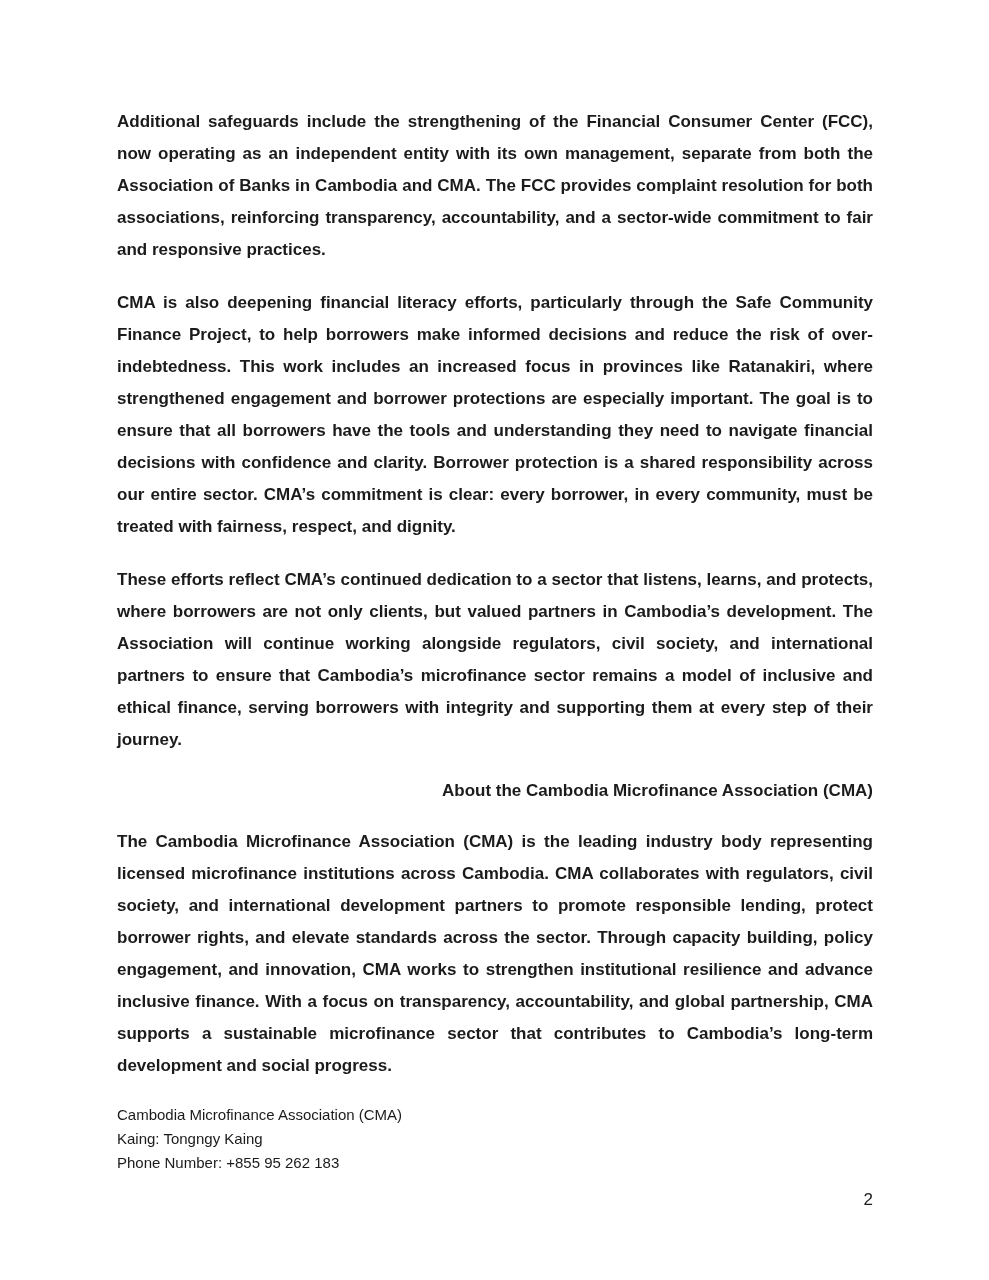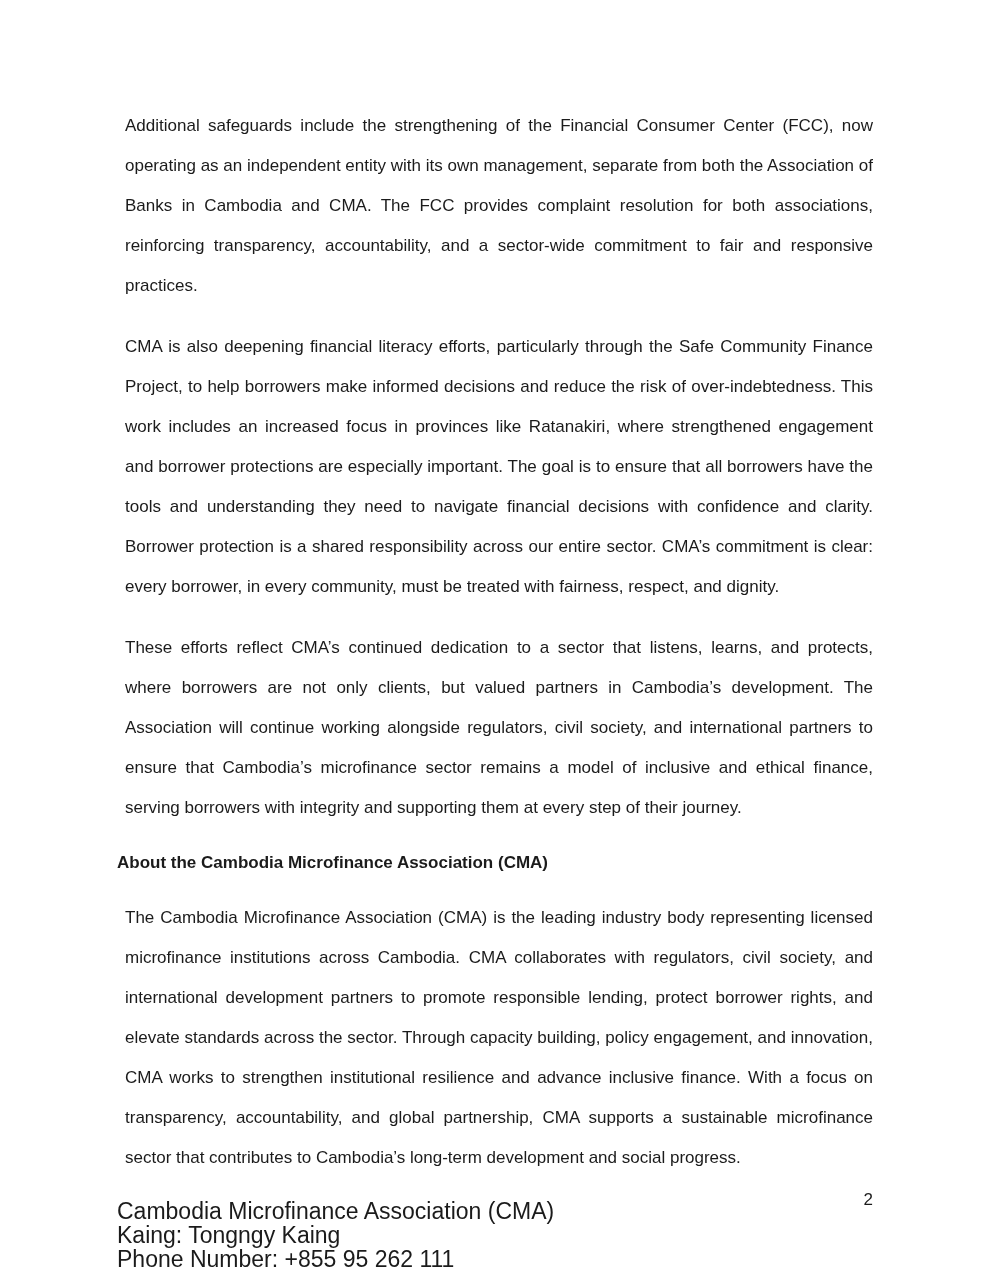--- a/index.html
+++ b/index.html
@@ -12,41 +12,41 @@
     width: 989px;
     height: 1280px;
     background: #ffffff;
     box-sizing: border-box;
     padding: 106px 116px 0 117px;
     font-family: "Liberation Sans", sans-serif;
     color: #1b1b1b;
     overflow: hidden;
   }
   .para {
-    margin: 0 0 21px 8px;
+    margin: 0 0 21px 0;
     font-size: 17px;
-    line-height: 40px;
+    line-height: 32px;
     text-align: justify;
-    font-weight: 400;
+    font-weight: 700;
   }
   .heading {
     margin: 4px 0 21px 0;
     font-size: 17px;
     line-height: 28px;
     font-weight: 700;
-    text-align: left;
+    text-align: right;
   }
   .contact-heading {
     margin: 0;
     font-size: 17px;
     line-height: 24px;
     font-weight: 700;
   }
   .contact-line {
-    font-size: 23px;
+    font-size: 15px;
     line-height: 24px;
     font-weight: 400;
   }
   .page-number {
     position: absolute;
     top: 1186px;
     right: 116px;
     font-size: 17px;
     line-height: 28px;
     text-align: right;
@@ -63,18 +63,18 @@
 
     <p class="para">These efforts reflect CMA’s continued dedication to a sector that listens, learns, and protects, where borrowers are not only clients, but valued partners in Cambodia’s development. The Association will continue working alongside regulators, civil society, and international partners to ensure that Cambodia’s microfinance sector remains a model of inclusive and ethical finance, serving borrowers with integrity and supporting them at every step of their journey.</p>
 
     <h2 class="heading">About the Cambodia Microfinance Association (CMA)</h2>
 
     <p class="para">The Cambodia Microfinance Association (CMA) is the leading industry body representing licensed microfinance institutions across Cambodia. CMA collaborates with regulators, civil society, and international development partners to promote responsible lending, protect borrower rights, and elevate standards across the sector. Through capacity building, policy engagement, and innovation, CMA works to strengthen institutional resilience and advance inclusive finance. With a focus on transparency, accountability, and global partnership, CMA supports a sustainable microfinance sector that contributes to Cambodia’s long-term development and social progress.</p>
 
     <div>
       <div class="contact-line">Cambodia Microfinance Association (CMA)</div>
       <div class="contact-line">Kaing: Tongngy Kaing</div>
-      <div class="contact-line">Phone Number: +855 95 262 111</div>
+      <div class="contact-line">Phone Number: +855 95 262 183</div>
     </div>
   </div>
 
   <div class="page-number">2</div>
 </div>
 
 </body></html>

